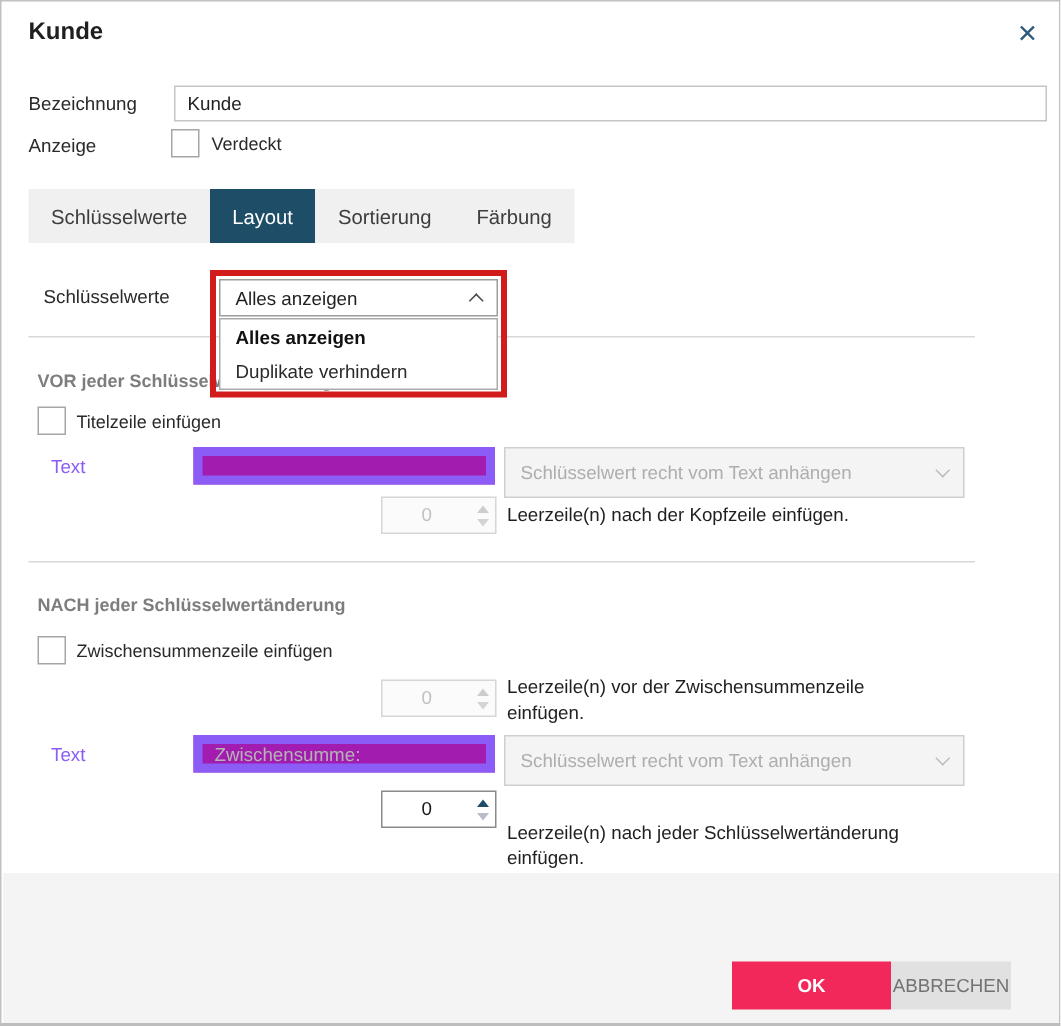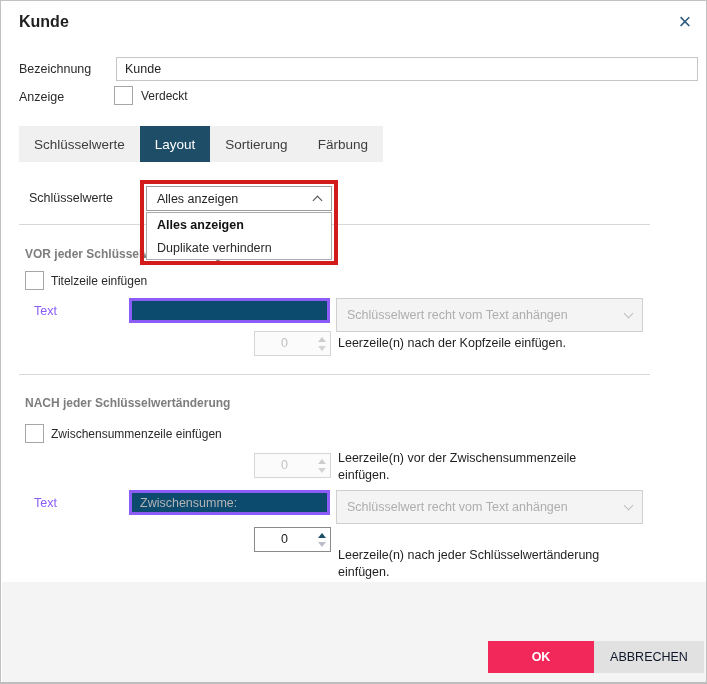--- a/index.html
+++ b/index.html
@@ -40,21 +40,21 @@
             z-index:6; pointer-events:none; }
 
   .chev { display:inline-block; width:7px; height:7px; border-right:1.4px solid #4a4a4a;
           border-bottom:1.4px solid #4a4a4a; }
   .chev-up { transform:rotate(-135deg); margin-top:4px; }
   .chev-down { transform:rotate(45deg); margin-top:-3px; }
   .chev.dis { border-color:#bdbdbd; }
 
   
   .dis-lbl { color:#8b5cf6; }
-  .dis-inp { border:3px solid #8b5cf6; background:#0c4a6e; color:#b4b4b4; }
+  .dis-inp { border:6px solid #8b5cf6; background:#a21caf; color:#b4b4b4; }
   .sel { display:flex; align-items:center; justify-content:space-between; padding:16px 10px;
          font-size:12.5px; }
   .sel.disabled { border:1px solid #cfcfcf; background:#f4f4f4; color:#aeaeae; }
 
   
   .spin { width:77px; height:25px; display:flex; align-items:stretch; background:#fff; }
   .spin .val { flex:1; text-align:center; line-height:23px; font-size:12.5px; }
   .spin .arrows { width:16px; display:flex; flex-direction:column; align-items:center;
                   justify-content:center; gap:4px; }
   .tri-up { width:0; height:0; border-left:4px solid transparent; border-right:4px solid transparent;
@@ -67,21 +67,21 @@
   .spin.disabled .val { color:#c2c2c2; }
   .spin.disabled .tri-up { border-bottom-color:#cdcdcd; }
   .spin.disabled .tri-dn { border-top-color:#d4d4d4; }
 
   .caption { font-size:12.5px; color:#1f1f1f; line-height:16.5px; }
 
   
   .footer { left:1px; top:581px; width:704px; height:100px; background:#f4f4f4; }
   .btn { height:32px; border:none; font-family:inherit; font-size:12.5px; cursor:pointer; }
   .btn-ok { left:487px; top:640px; width:106px; background:#f2285a; color:#fff; font-weight:700; }
-  .btn-cancel { left:593px; top:640px; width:110px; background:#e1e1e1; color:#0f172a; }
+  .btn-cancel { left:593px; top:640px; width:80px; background:#e1e1e1; color:#737373; }
 </style>
 </head>
 <body>
 
 <div class="dialog">
 
   <div class="abs dlg-title">Kunde</div>
   <div class="abs close-x">×</div>
 
   <div class="abs lbl" style="left:18px; top:61px;">Bezeichnung</div>

